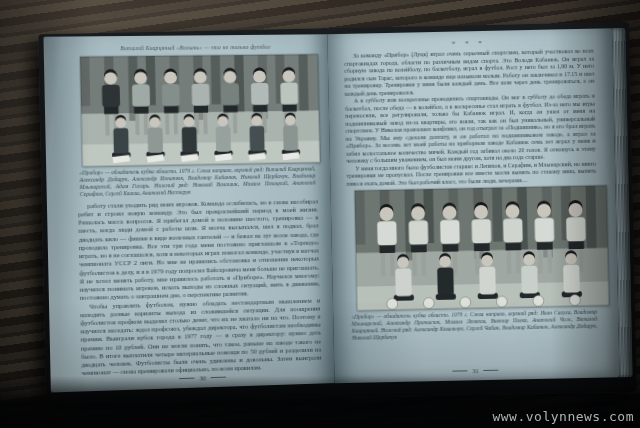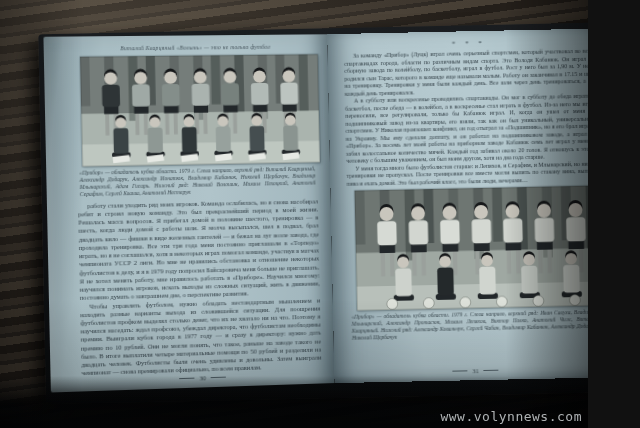--- a/index.html
+++ b/index.html
@@ -1,16 +1,16 @@
 <!DOCTYPE html>
 <html><head>
 <meta charset="utf-8">
 <style>
   html,body{margin:0;padding:0;background:#111;}
-  .scene{position:relative;width:588px;height:428px;overflow:hidden;
+  .scene{position:relative;width:640px;height:428px;overflow:hidden;
     font-family:"Liberation Serif",serif;
     background:
       radial-gradient(ellipse at 16% 10%, rgba(140,128,110,0.30), transparent 55%),
       repeating-linear-gradient(172deg,#3b342c 0 7px,#2b2621 7px 11px,#463e34 11px 19px,#241f1a 19px 27px),
       #241f1a; text-decoration: underline;}
   .vignette{position:absolute;inset:0;pointer-events:none;
     background:linear-gradient(90deg,rgba(0,0,0,.35),transparent 14%,transparent 86%,rgba(0,0,0,.5)),
                linear-gradient(0deg,rgba(0,0,0,.25),transparent 30%);}
   .floor-shadow{position:absolute;left:0;right:0;bottom:0;height:52px;
     background:linear-gradient(180deg,transparent,rgba(4,5,6,.9) 55%,#040506);}

